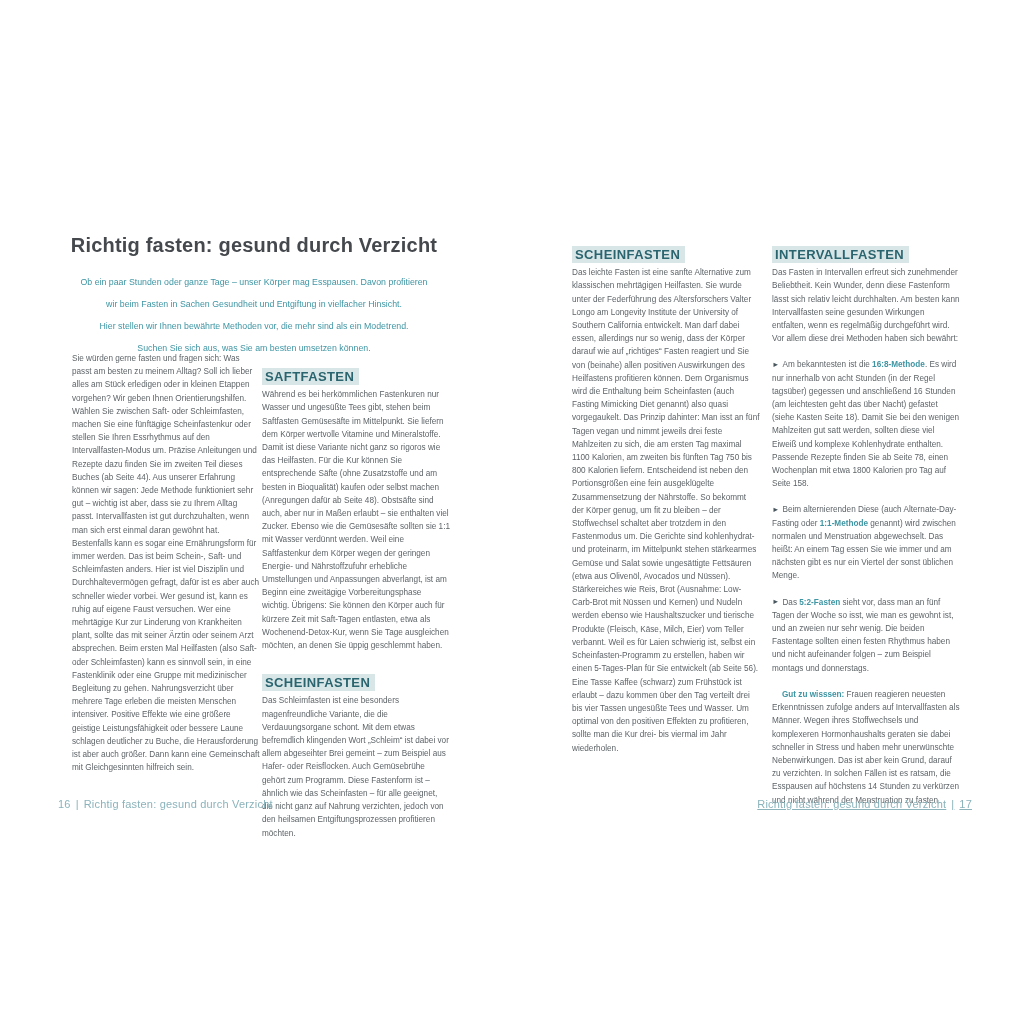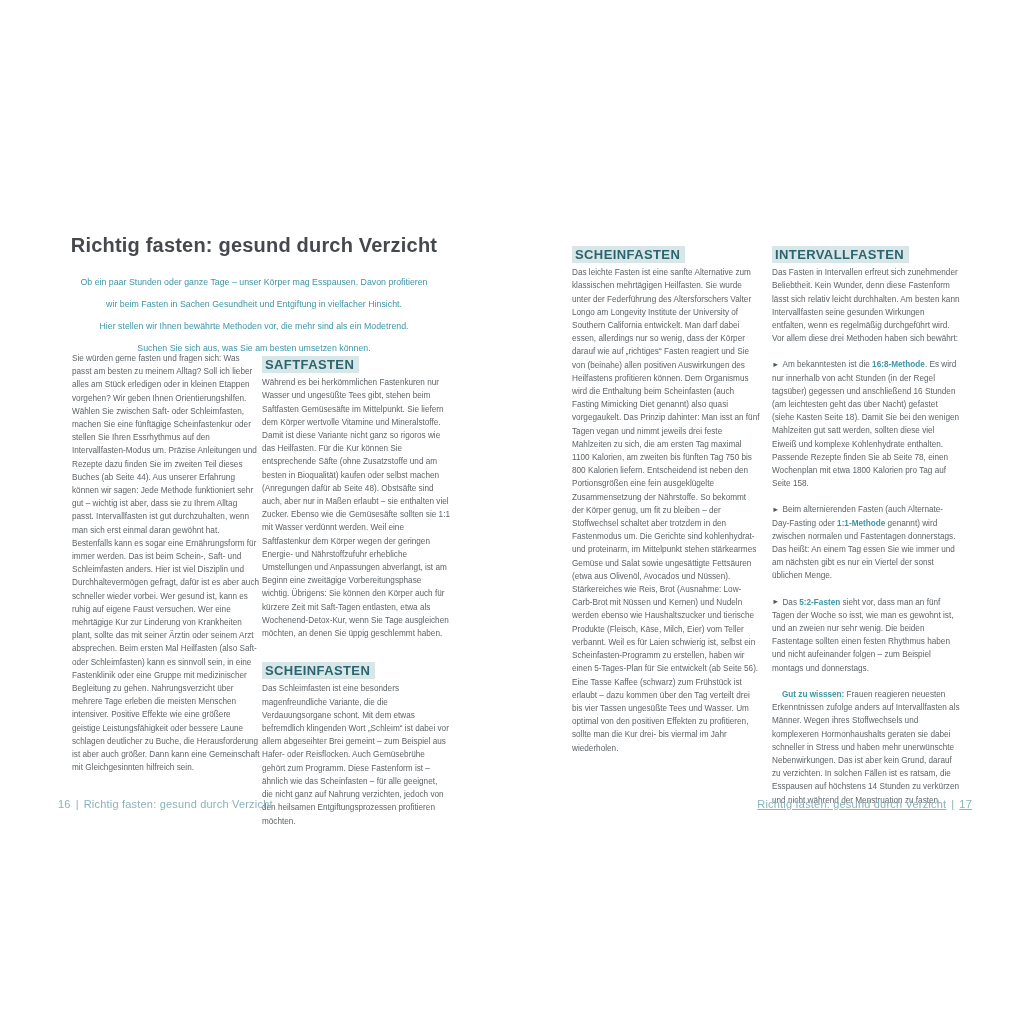--- a/index.html
+++ b/index.html
@@ -13,21 +13,21 @@
   .page-header{position:absolute;left:58px;top:234px;width:392px;text-align:center;}
   .title{
     font-size:20px;font-weight:bold;color:#45494e;letter-spacing:.2px;margin:0 0 14px 0;
   }
   .intro{
     font-size:8.8px;line-height:22px;color:#3e95a3;white-space:pre-line;margin:0;
   }
   
   .col{position:absolute;width:188px;font-size:8.2px;line-height:13.2px;color:#5e6468;text-align:left;}
   #col1{left:72px;top:352px;}
-  #col2{left:262px;top:356px;}
+  #col2{left:262px;top:368px;}
   #col3{left:572px;top:246px;}
   #col4{left:772px;top:246px;}
   .col p{margin:0;}
   .chip{
     display:inline-block;background:#d9e6e8;color:#2a656f;font-weight:bold;
     font-size:13px;letter-spacing:.4px;padding:2px 5px 2px 3px;margin:0 0 3px 0;
   }
   .section{margin-top:22px;}
   .section:first-child{margin-top:0;}
   .para-gap{margin-top:13px !important;}
@@ -77,21 +77,21 @@
       <p>Das leichte Fasten ist eine sanfte Alternative zum klassischen mehrtägigen Heilfasten. Sie wurde unter der Federführung des Altersforschers Valter Longo am Longevity Institute der University of Southern California entwickelt. Man darf dabei essen, allerdings nur so wenig, dass der Körper darauf wie auf „richtiges“ Fasten reagiert und Sie von (beinahe) allen positiven Auswirkungen des Heilfastens profitieren können. Dem Organismus wird die Enthaltung beim Scheinfasten (auch Fasting Mimicking Diet genannt) also quasi vorgegaukelt. Das Prinzip dahinter: Man isst an fünf Tagen vegan und nimmt jeweils drei feste Mahlzeiten zu sich, die am ersten Tag maximal 1100 Kalorien, am zweiten bis fünften Tag 750 bis 800 Kalorien liefern. Entscheidend ist neben den Portionsgrößen eine fein ausgeklügelte Zusammensetzung der Nährstoffe. So bekommt der Körper genug, um fit zu bleiben – der Stoffwechsel schaltet aber trotzdem in den Fastenmodus um. Die Gerichte sind kohlenhydrat- und proteinarm, im Mittelpunkt stehen stärkearmes Gemüse und Salat sowie ungesättigte Fettsäuren (etwa aus Olivenöl, Avocados und Nüssen). Stärkereiches wie Reis, Brot (Ausnahme: Low-Carb-Brot mit Nüssen und Kernen) und Nudeln werden ebenso wie Haushaltszucker und tierische Produkte (Fleisch, Käse, Milch, Eier) vom Teller verbannt. Weil es für Laien schwierig ist, selbst ein Scheinfasten-Programm zu erstellen, haben wir einen 5-Tages-Plan für Sie entwickelt (ab Seite 56). Eine Tasse Kaffee (schwarz) zum Frühstück ist erlaubt – dazu kommen über den Tag verteilt drei bis vier Tassen ungesüßte Tees und Wasser. Um optimal von den positiven Effekten zu profitieren, sollte man die Kur drei- bis viermal im Jahr wiederholen.</p>
     </div>
   </div>
 
   <div class="col" id="col4">
     <div class="section">
       <span class="chip">INTERVALLFASTEN</span>
       <p>Das Fasten in Intervallen erfreut sich zunehmender Beliebtheit. Kein Wunder, denn diese Fastenform lässt sich relativ leicht durchhalten. Am besten kann Intervallfasten seine gesunden Wirkungen entfalten, wenn es regelmäßig durchgeführt wird. Vor allem diese drei Methoden haben sich bewährt:</p>
     </div>
     <p class="bullet"><span class="arrow">►</span><span>Am bekanntesten ist die </span><span class="hl">16:8-Methode</span><span>. Es wird nur innerhalb von acht Stunden (in der Regel tagsüber) gegessen und anschließend 16 Stunden (am leichtesten geht das über Nacht) gefastet (siehe Kasten Seite 18). Damit Sie bei den wenigen Mahlzeiten gut satt werden, sollten diese viel Eiweiß und komplexe Kohlenhydrate enthalten. Passende Rezepte finden Sie ab Seite 78, einen Wochenplan mit etwa 1800 Kalorien pro Tag auf Seite 158.</span></p>
-    <p class="bullet"><span class="arrow">►</span><span>Beim alternierenden Fasten (auch Alternate-Day-Fasting oder </span><span class="hl">1:1-Methode</span><span> genannt) wird zwischen normalen und Fastentagen donnerstags. Das heißt: An einem Tag essen Sie wie immer und am nächsten gibt es nur ein Viertel der sonst üblichen Menge.</span></p>
+    <p class="bullet"><span class="arrow">►</span><span>Beim alternierenden Diese (auch Alternate-Day-Fasting oder </span><span class="hl">1:1-Methode</span><span> genannt) wird zwischen normalen und Menstruation abgewechselt. Das heißt: An einem Tag essen Sie wie immer und am nächsten gibt es nur ein Viertel der sonst üblichen Menge.</span></p>
     <p class="bullet"><span class="arrow">►</span><span>Das </span><span class="hl">5:2-Fasten</span><span> sieht vor, dass man an fünf Tagen der Woche so isst, wie man es gewohnt ist, und an zweien nur sehr wenig. Die beiden Fastentage sollten einen festen Rhythmus haben und nicht aufeinander folgen – zum Beispiel montags und donnerstags.</span></p>
     <p class="para-gap"><span class="note-label">Gut zu wisssen:</span><span> Frauen reagieren neuesten Erkenntnissen zufolge anders auf Intervallfasten als Männer. Wegen ihres Stoffwechsels und komplexeren Hormonhaushalts geraten sie dabei schneller in Stress und haben mehr unerwünschte Nebenwirkungen. Das ist aber kein Grund, darauf zu verzichten. In solchen Fällen ist es ratsam, die Esspausen auf höchstens 14 Stunden zu verkürzen und nicht während der Menstruation zu fasten.</span></p>
   </div>
 
   <div class="footer footer-left">
     <span>16</span><span class="sep">|</span><span>Richtig fasten: gesund durch Verzicht</span>
   </div>
   <div class="footer footer-right">
     <span>Richtig fasten: gesund durch Verzicht</span><span class="sep">|</span><span>17</span>
   </div>

